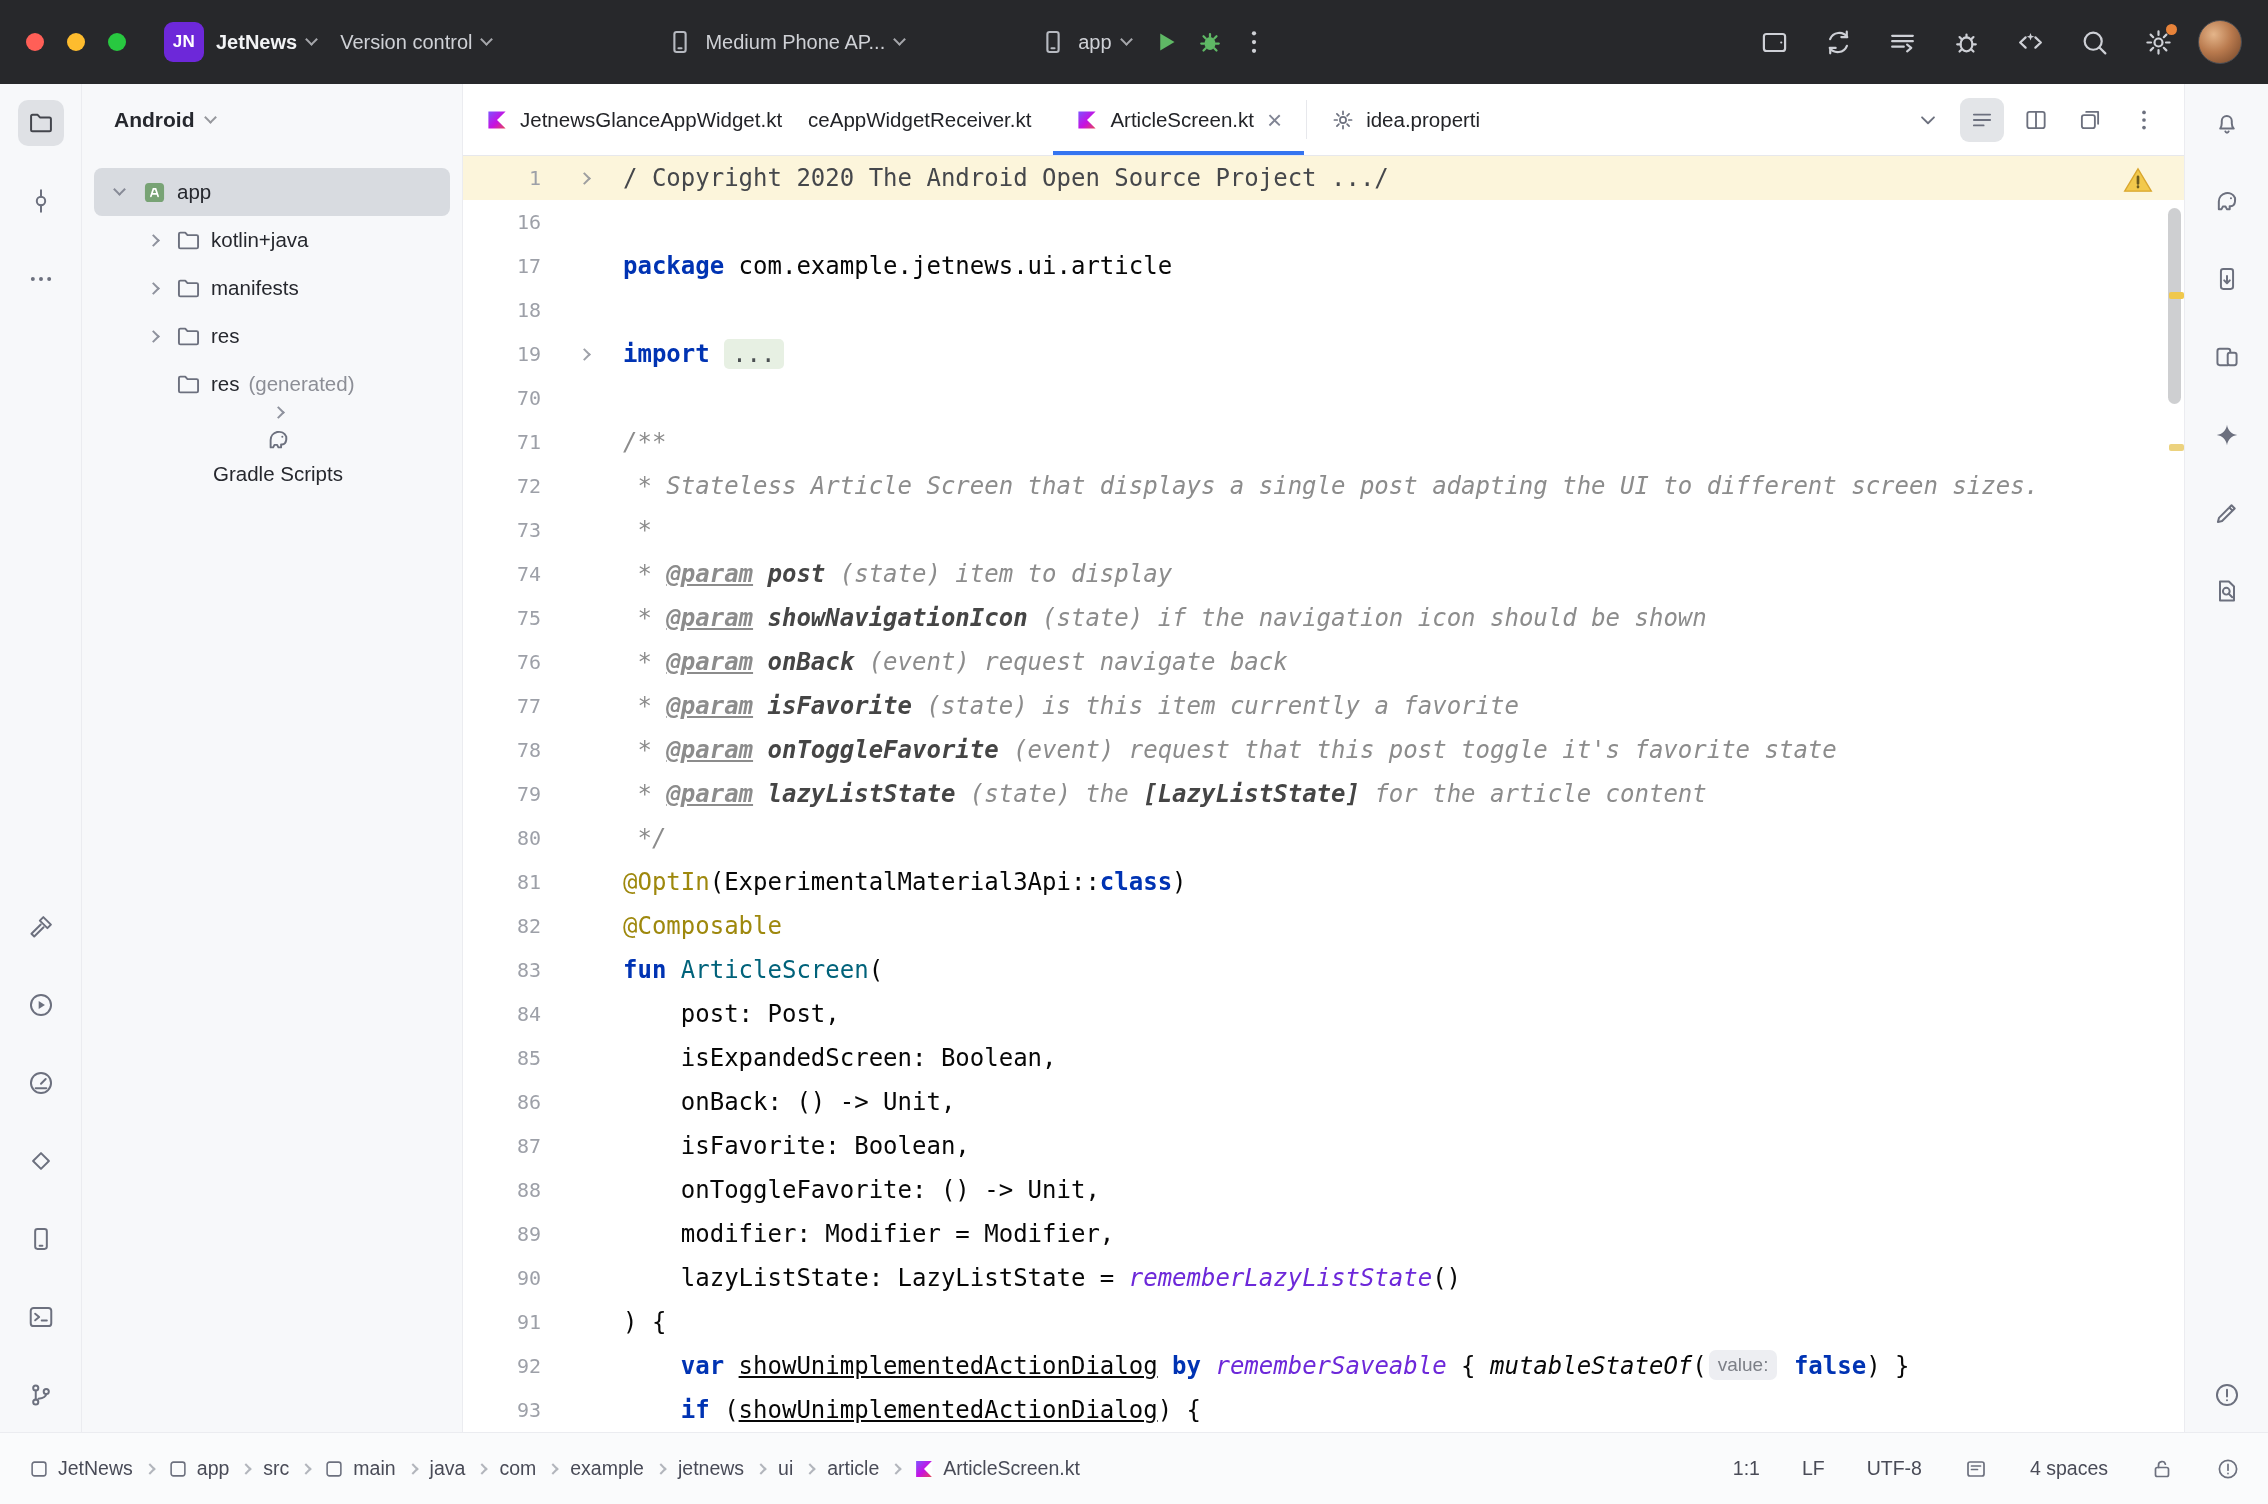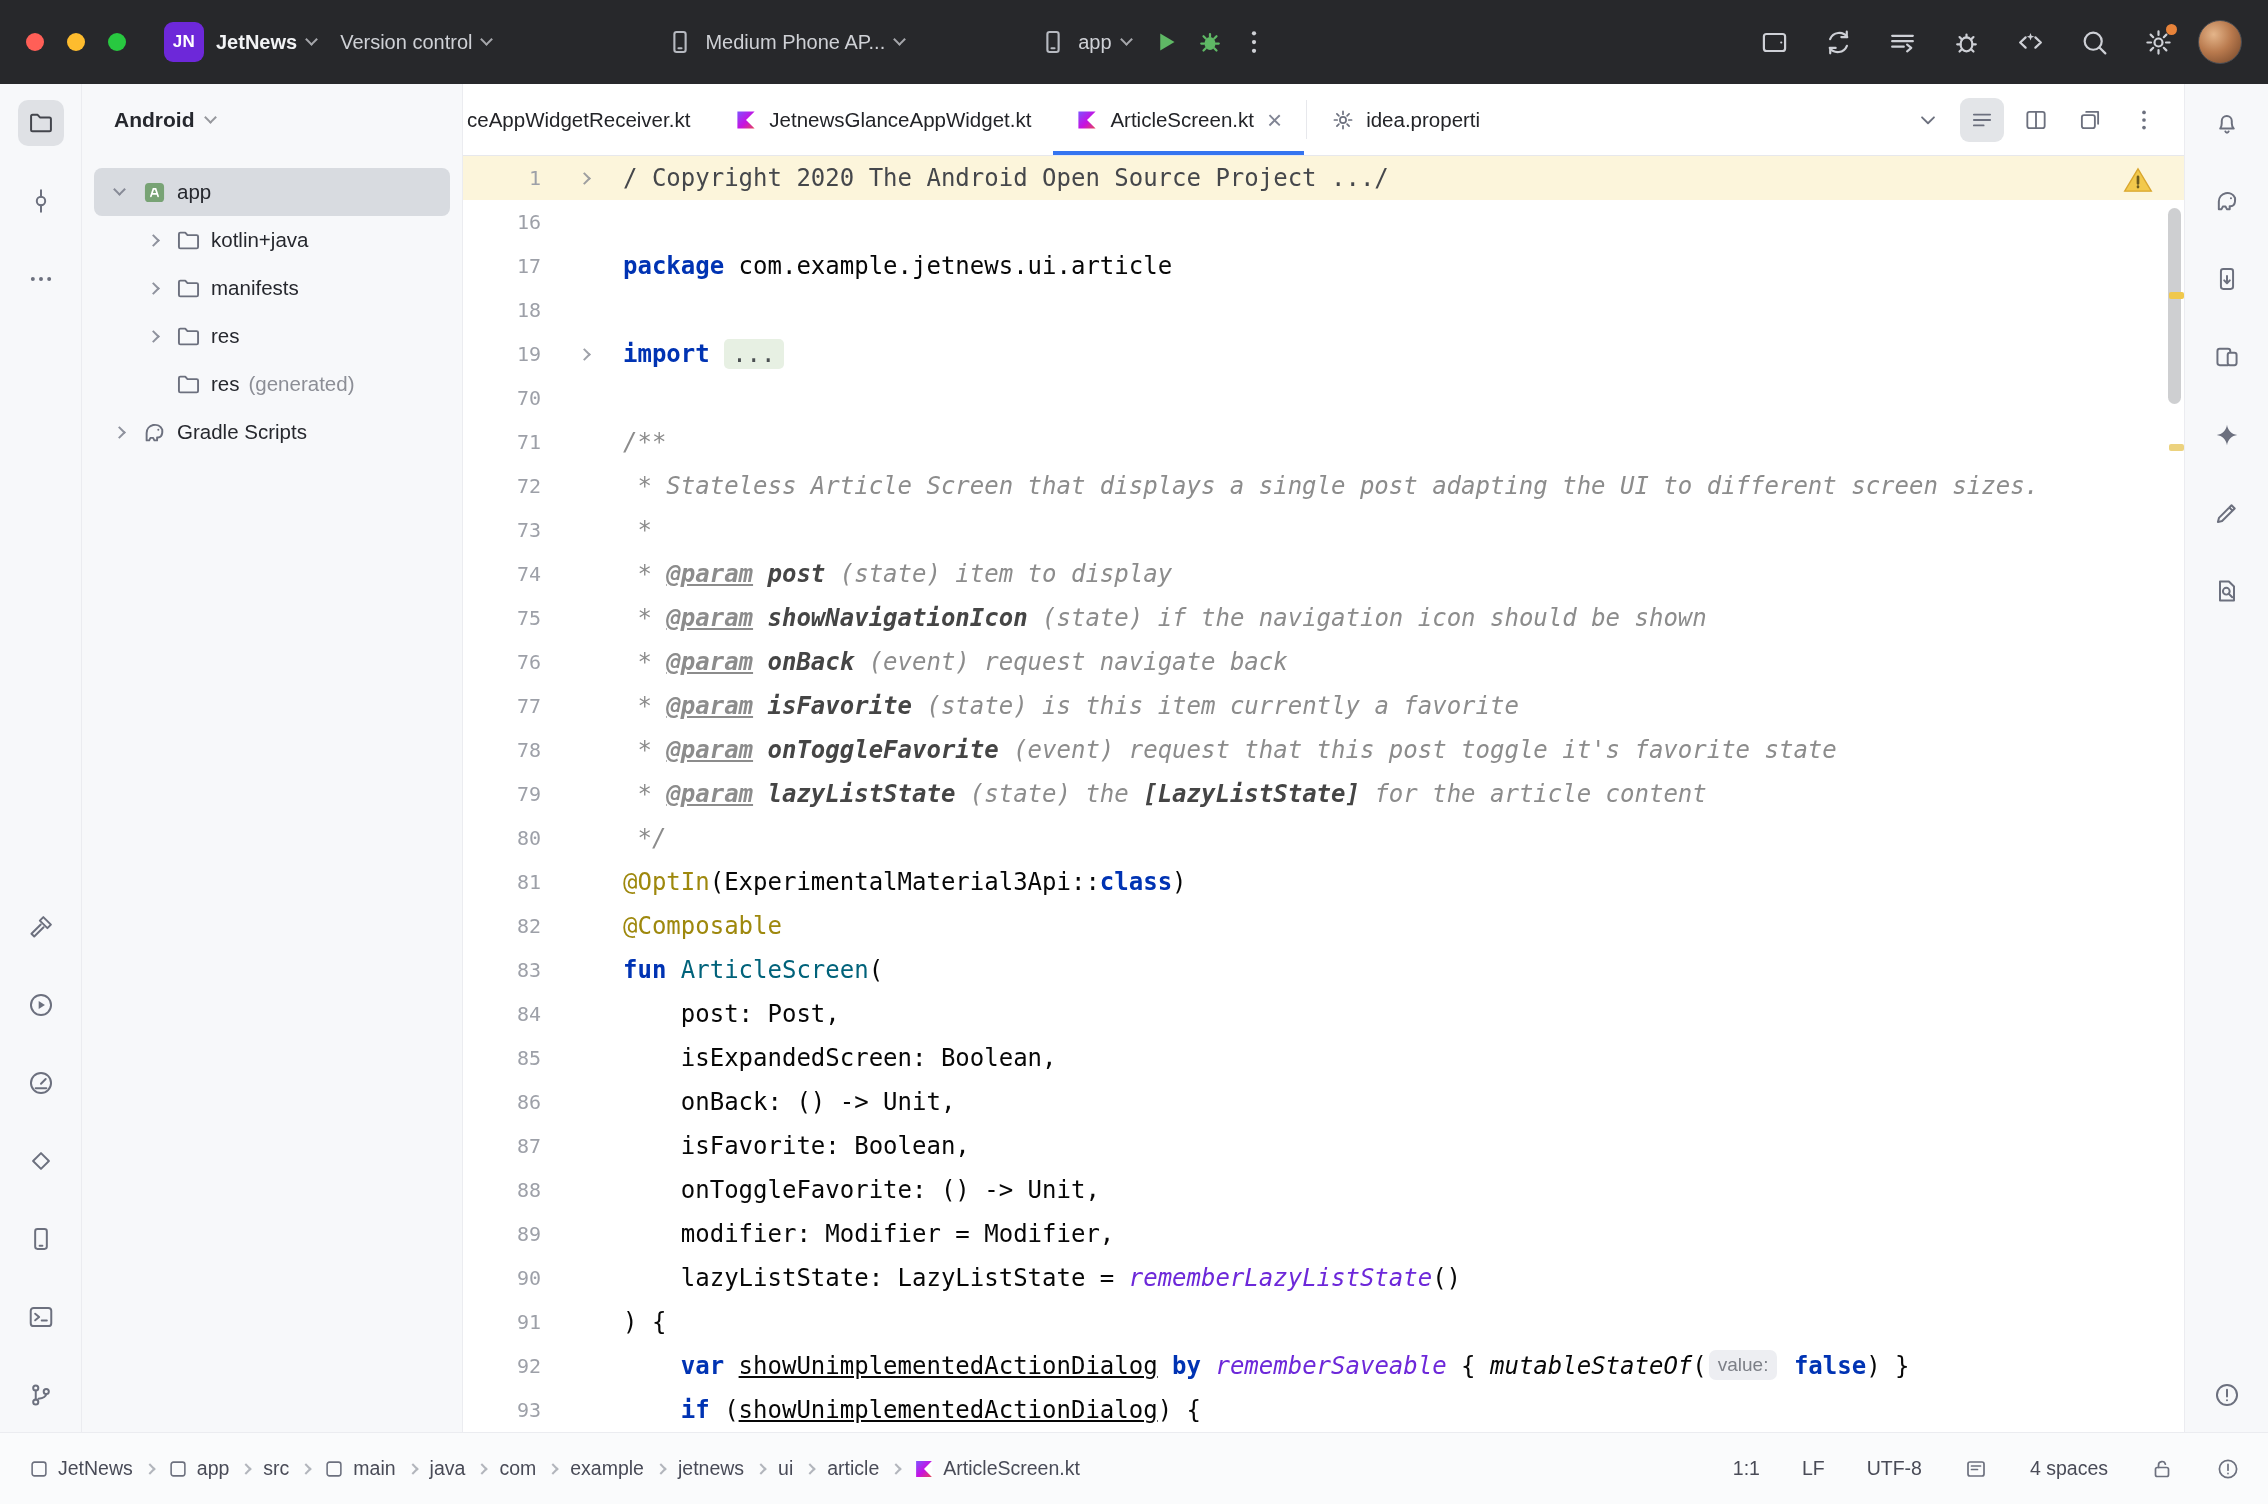--- a/index.html
+++ b/index.html
@@ -353,49 +353,49 @@
           <div class="tree-row" style="padding-left: 46px;">
             <span class="tw"></span>
             <span class="tree-ic">
               <svg viewBox="0 0 24 24" fill="none" stroke="currentColor" stroke-width="1.7" stroke-linecap="round" stroke-linejoin="round">
                 <path d="M3.5 6.3c0-.7.6-1.3 1.3-1.3h4.3l2 2.2h8.1c.7 0 1.3.6 1.3 1.3v9.2c0 .7-.6 1.3-1.3 1.3H4.8c-.7 0-1.3-.6-1.3-1.3z"></path>
               </svg>
             </span>
             <span>res</span>
             <span class="tree-suffix"> (generated)</span>
           </div>
-          <div class="tree-row" style="padding-left: 12px;">
+          <div class="tree-row" style="padding-left: 12px; flex-direction: column;">
             <span class="tw">
               <span class="chev right"></span>
             </span>
             <span class="tree-ic">
               <svg viewBox="0 0 24 24" fill="none" stroke="currentColor" stroke-width="1.7" stroke-linecap="round" stroke-linejoin="round">
                 <path d="M18.9 9.4a7.3 7.3 0 0 0-13.9 3V19h2.3l1.1-2.2h2.4L11.9 19h2.4v-2.6c2.7.4 5.1-1.2 4.6-7z"></path>
                 <circle cx="15.4" cy="9.6" r=".9" fill="currentColor" stroke="none"></circle>
               </svg>
             </span>
             <span>Gradle Scripts</span>
           </div>
         </div>
     </aside>
 
     <section class="editor-pane">
       <div class="tabbar">
         <div class="tabs" id="tabs">
-            <div class="tab clipped">
-              <span class="tab-label">ceAppWidgetReceiver.kt</span>
-            </div>
             <div class="tab">
               <span class="tab-ic">
                 <svg viewBox="0 0 24 24">
                   <rect x="3" y="3" width="18" height="18" rx="2" fill="#fff"></rect>
                   <polygon points="3.4,3.4 20.6,3.4 12,12 20.6,20.6 3.4,20.6" fill="url(#kgrad)"></polygon>
                 </svg>
               </span>
               <span class="tab-label">JetnewsGlanceAppWidget.kt</span>
+            </div>
+            <div class="tab clipped">
+              <span class="tab-label">ceAppWidgetReceiver.kt</span>
             </div>
             <div class="tab active">
               <span class="tab-ic">
                 <svg viewBox="0 0 24 24">
                   <rect x="3" y="3" width="18" height="18" rx="2" fill="#fff"></rect>
                   <polygon points="3.4,3.4 20.6,3.4 12,12 20.6,20.6 3.4,20.6" fill="url(#kgrad)"></polygon>
                 </svg>
               </span>
               <span class="tab-label">ArticleScreen.kt</span>
               <span class="tab-close">×</span>

